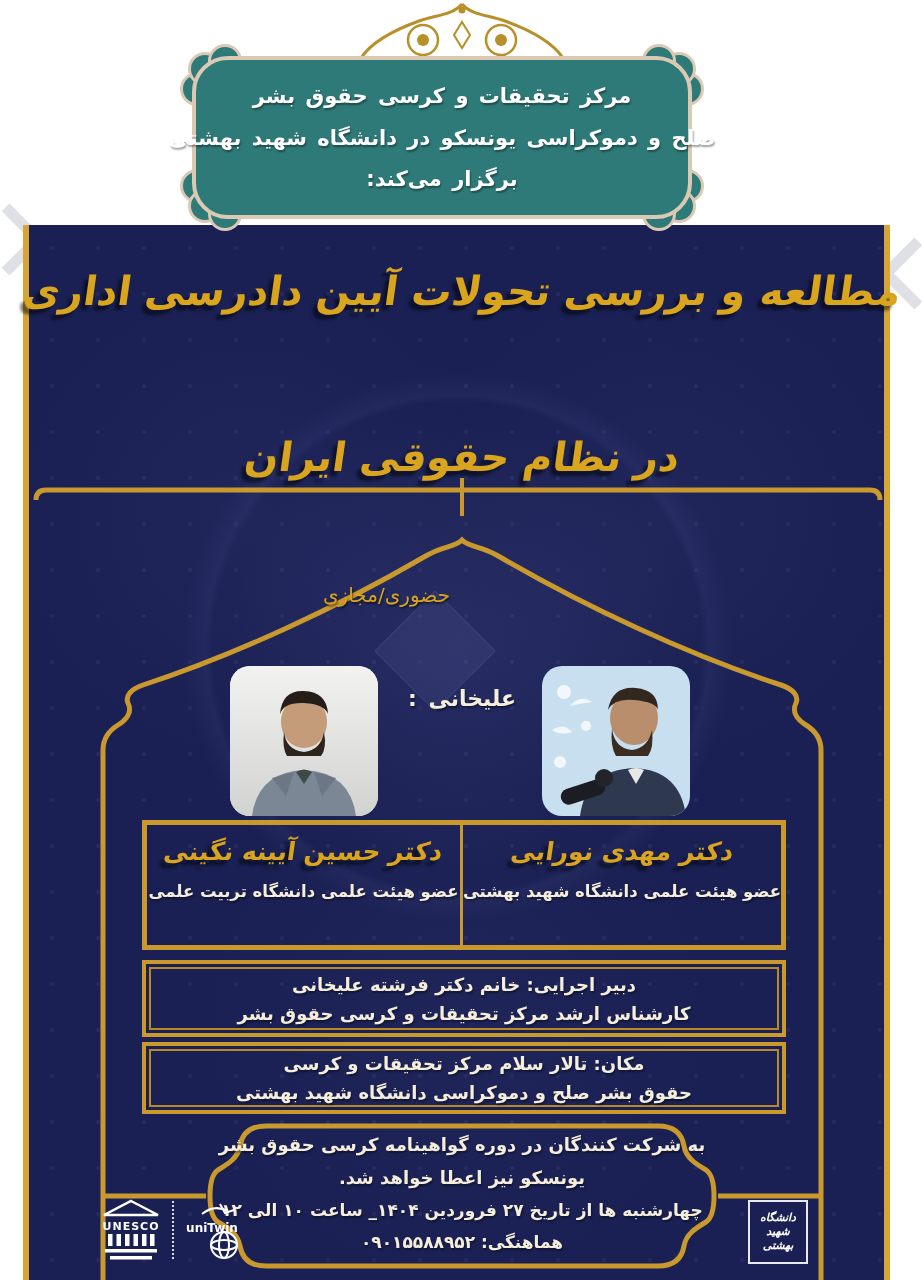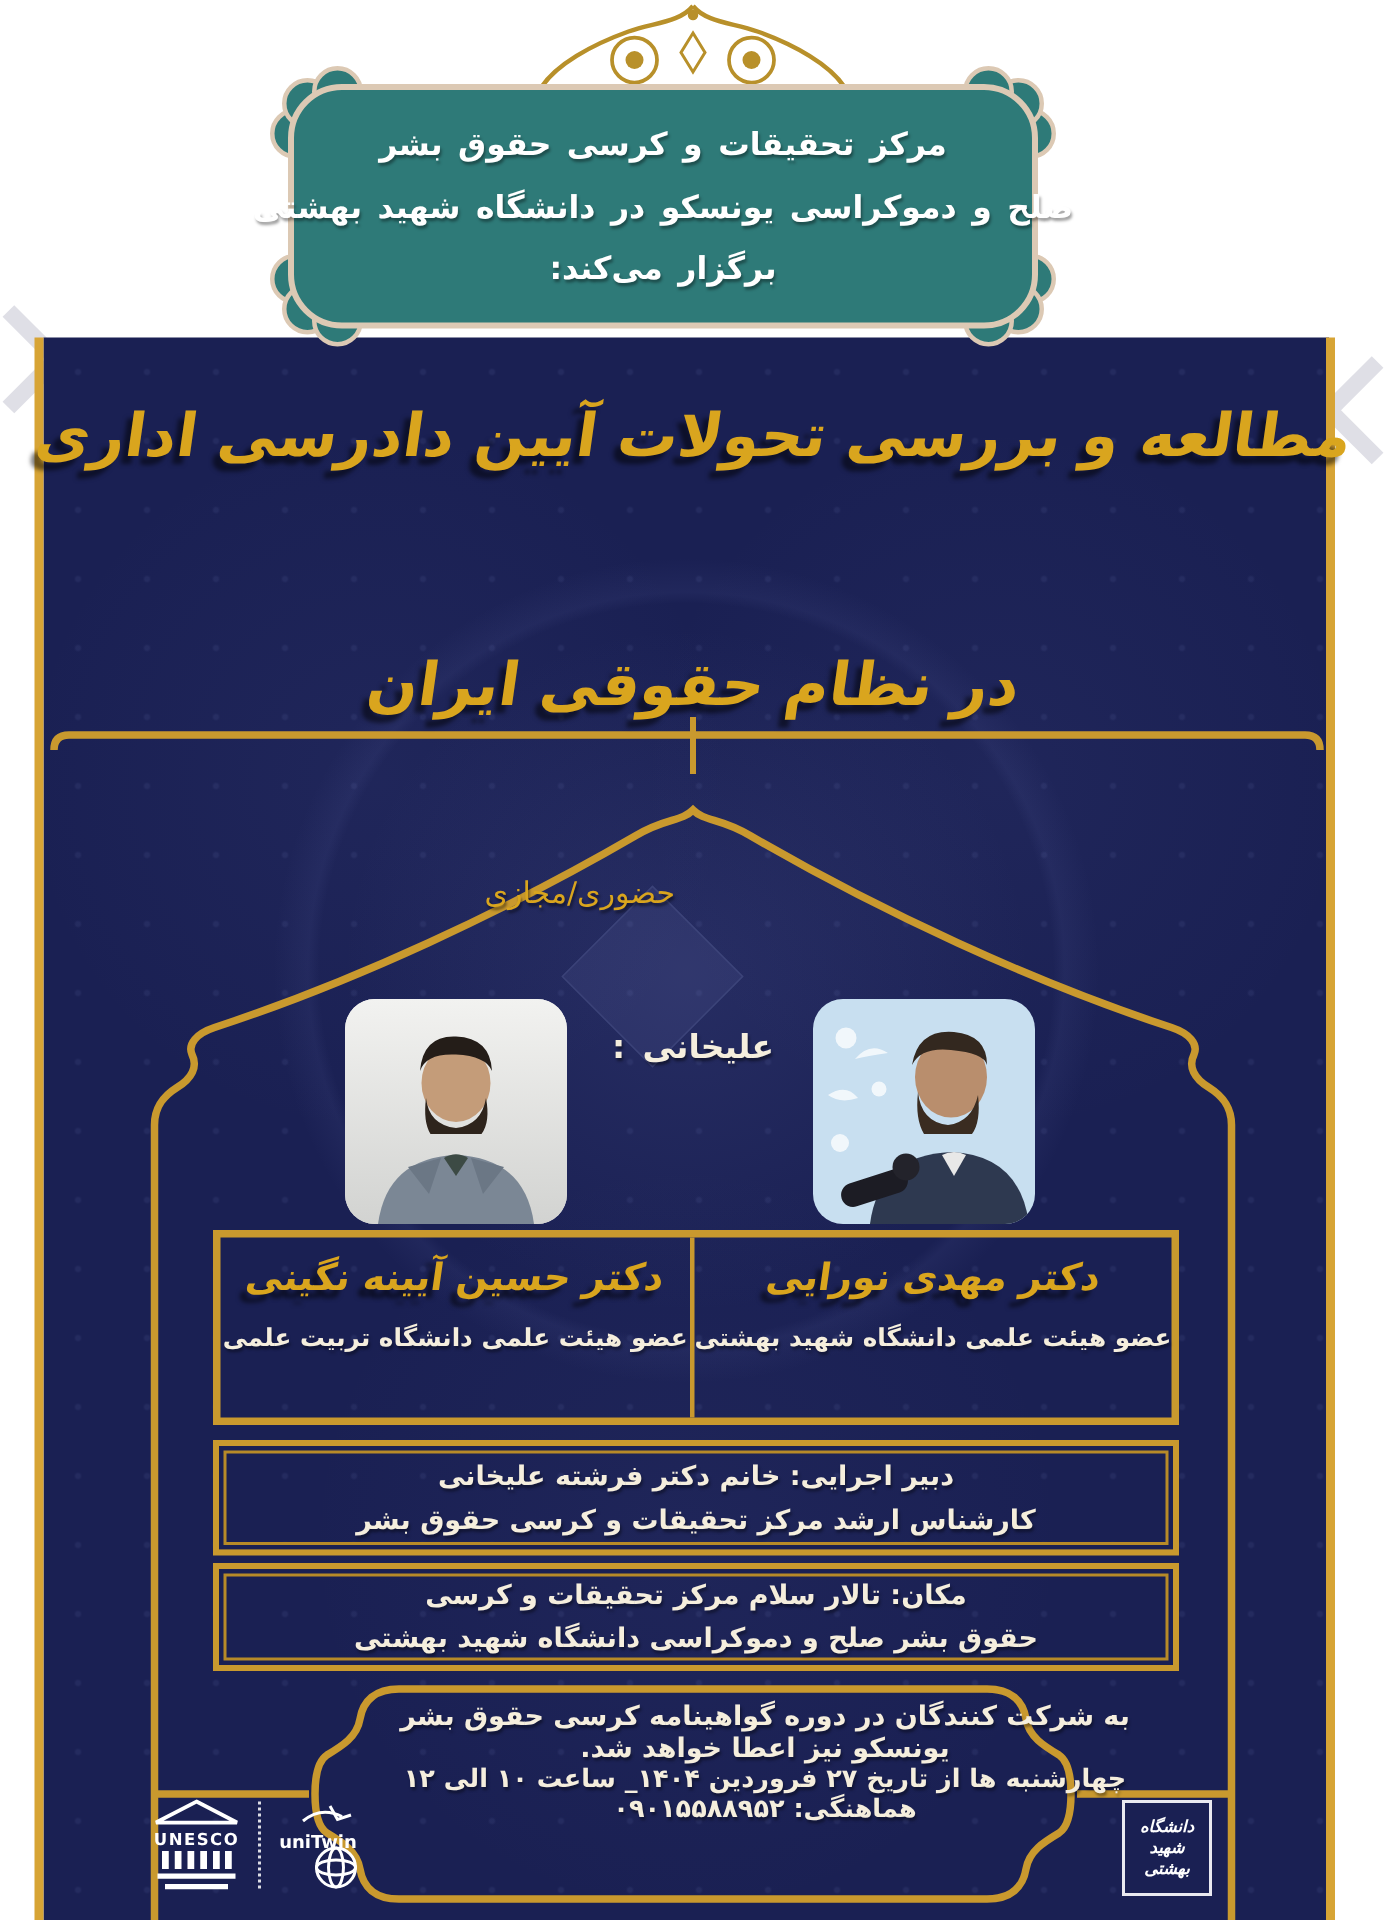--- a/index.html
+++ b/index.html
@@ -71,21 +71,21 @@
   .gbox{position:absolute;left:142px;width:644px;z-index:4;box-sizing:border-box;
     border:4px solid #c9992e;
     box-shadow:inset 0 0 0 3px #1a2053, inset 0 0 0 5px #b78a28;
     display:flex;flex-direction:column;justify-content:center;align-items:center;gap:8px;}
   .gbox div{color:#f5eedd;font-weight:bold;font-size:18px;white-space:nowrap;
     text-shadow:1px 2px 2px rgba(0,0,0,.4);}
   .secretary-box{top:960px;height:77px;}
   .location-box{top:1042px;height:72px;}
 
   .cartouche-text{position:absolute;left:220px;top:1134px;width:484px;z-index:4;
-    display:flex;flex-direction:column;align-items:center;gap:0;margin-left:48px;}
+    display:flex;flex-direction:column;align-items:center;gap:12px;}
   .cartouche-text div{color:#f5eedd;font-weight:bold;white-space:nowrap;
     text-shadow:1px 2px 2px rgba(0,0,0,.4);}
   .cert-line{font-size:18px;}
   .sched-line{font-size:17px;}
 
   
   .logos{position:absolute;left:100px;top:1198px;z-index:4;display:flex;direction:ltr;align-items:center;gap:10px;}
   .dotline{width:0;height:58px;border-left:2px dotted rgba(255,255,255,.85);}
   .seal{position:absolute;left:748px;top:1200px;width:60px;height:64px;z-index:4;box-sizing:border-box;
     background:#1a2053;border:2px solid #e9e9f0;display:flex;flex-direction:column;

